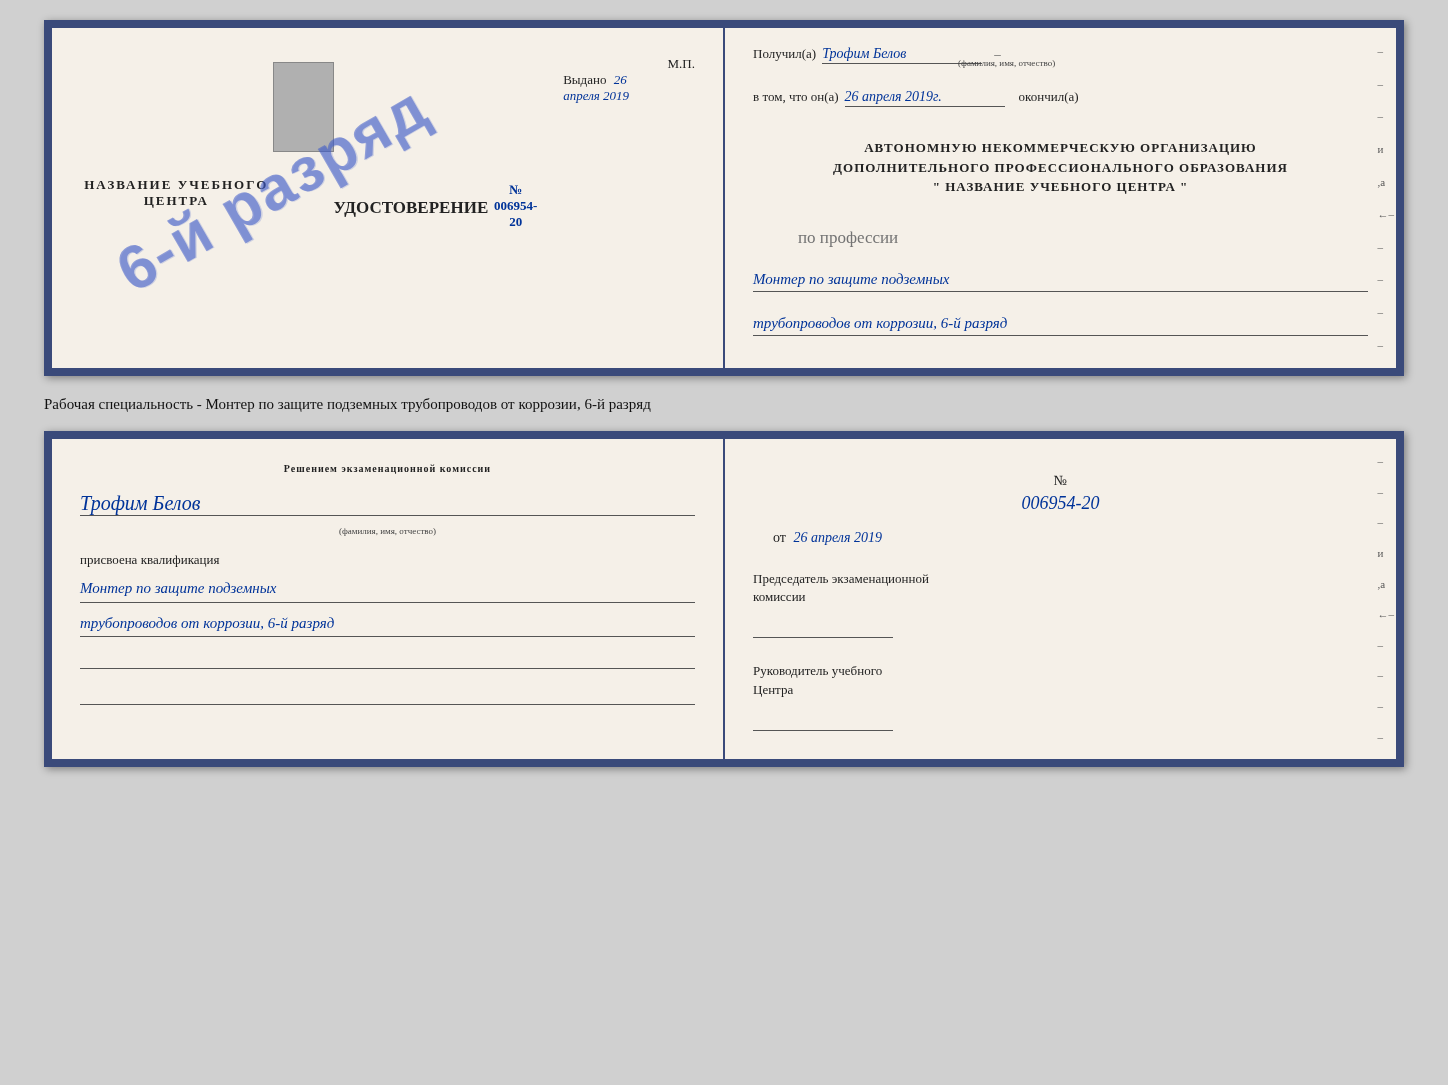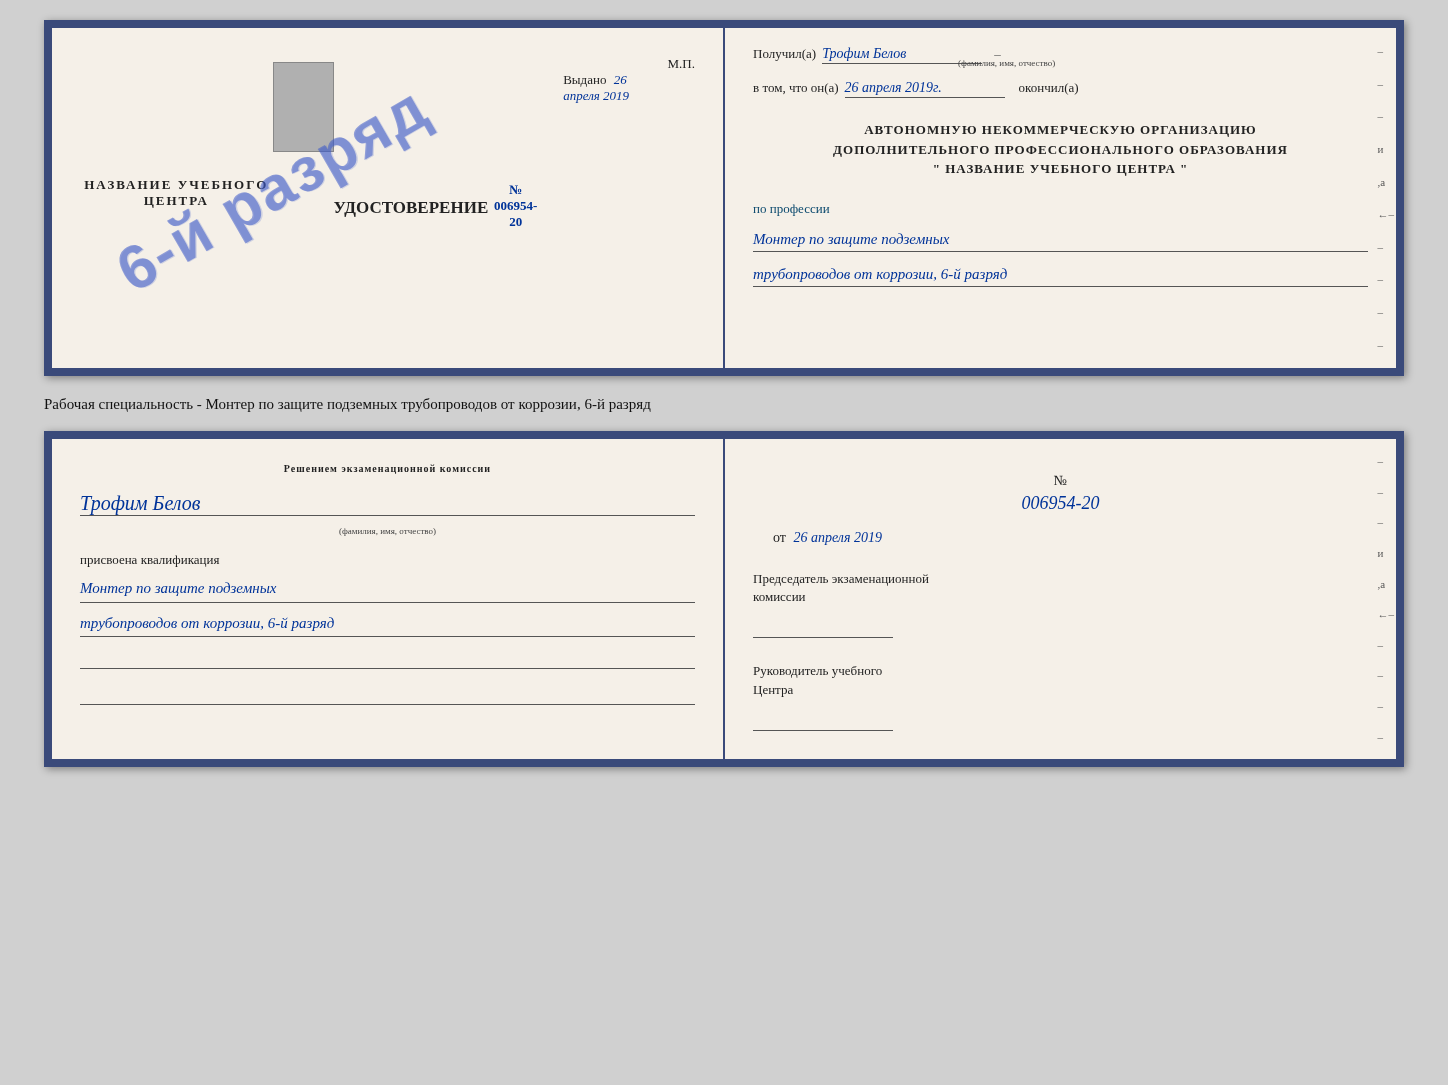--- a/index.html
+++ b/index.html
@@ -113,21 +113,21 @@
       white-space: nowrap;
       letter-spacing: 2px;
       text-shadow: 1px 1px 0 rgba(60,90,200,0.2);
     }
 
     
     .top-right {
       min-height: 340px;
       display: flex;
       flex-direction: column;
-      gap: 10px;
+      gap: 19px;
       padding-top: 18px;
     }
     .field-row {
       display: flex;
       align-items: baseline;
       gap: 6px;
       font-size: 13px;
       color: #222;
     }
     .field-label {
@@ -151,23 +151,24 @@
       font-size: 13px;
       color: #222;
       line-height: 1.5;
     }
     .block-text.centered {
       text-align: center;
       font-weight: bold;
       letter-spacing: 1px;
     }
     .profession-label {
-      font-size: 13px;
-      color: #0c4a6e;
+      font-size: 17px;
+      color: #737373;
       margin-top: 8px;
+      margin-left: 45px;
     }
     .profession-value {
       font-size: 15px;
       color: #003399;
       font-style: italic;
       border-bottom: 1px solid #555;
       line-height: 1.6;
       display: block;
     }
 

